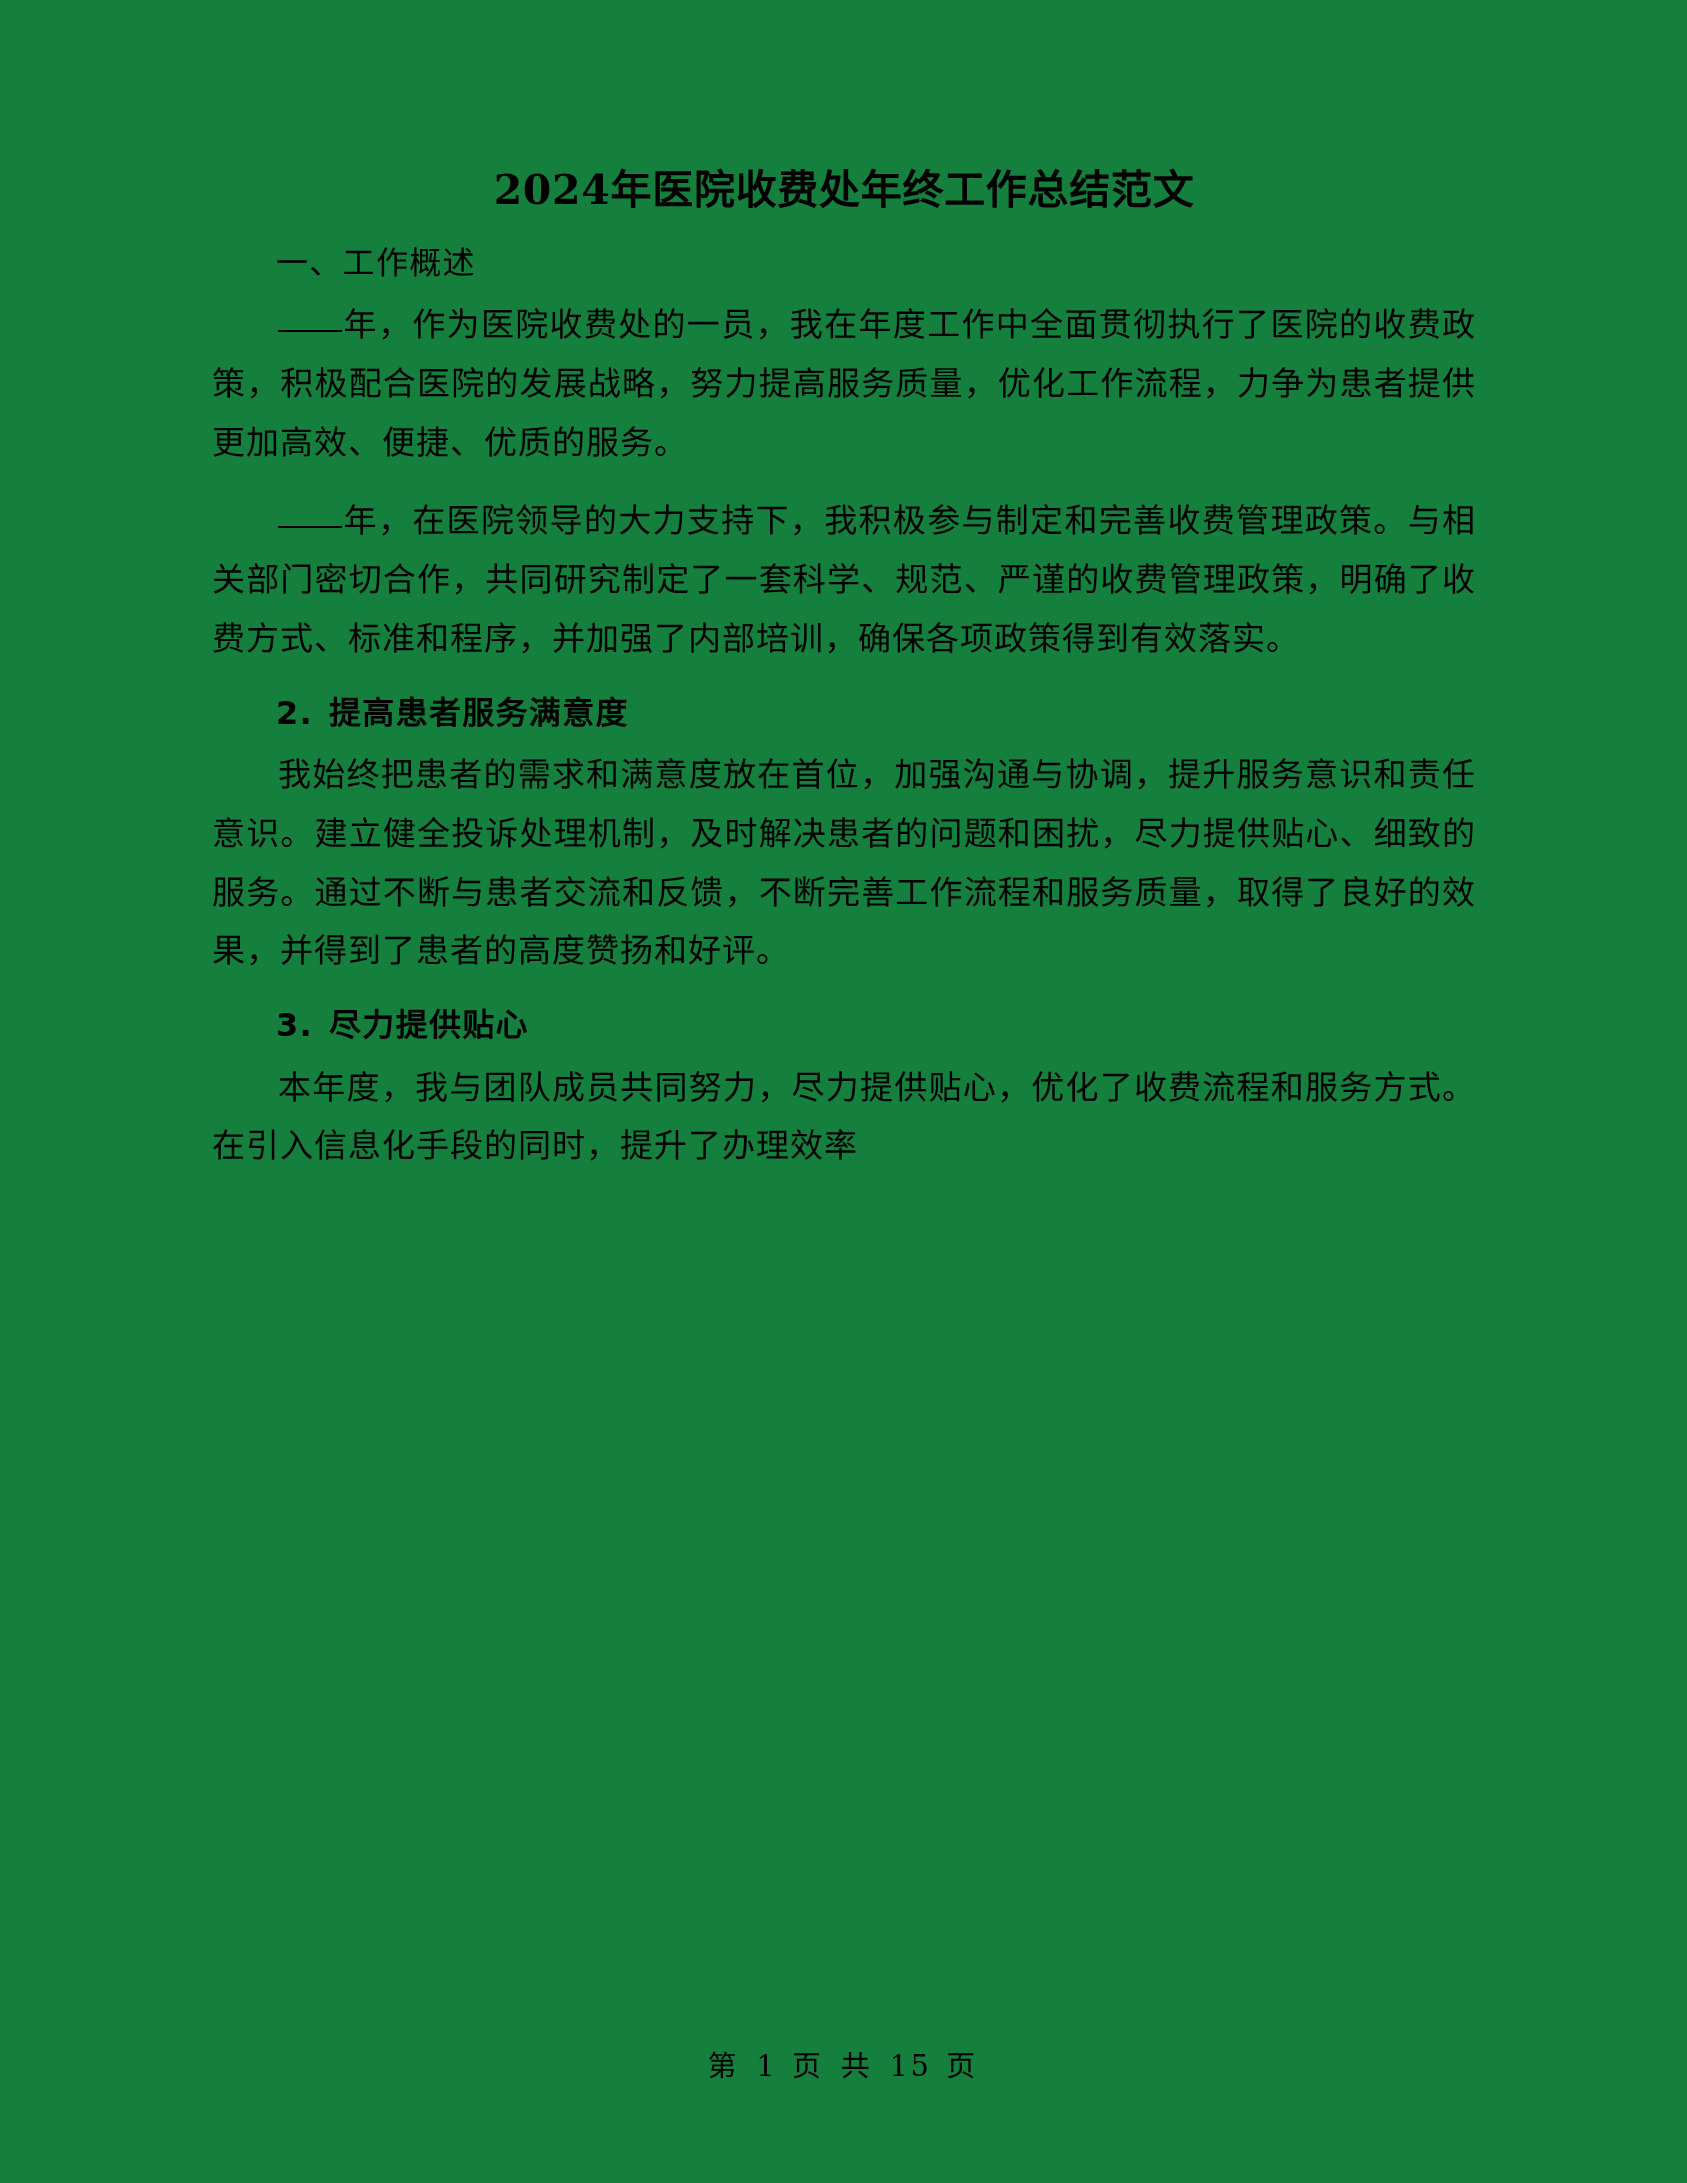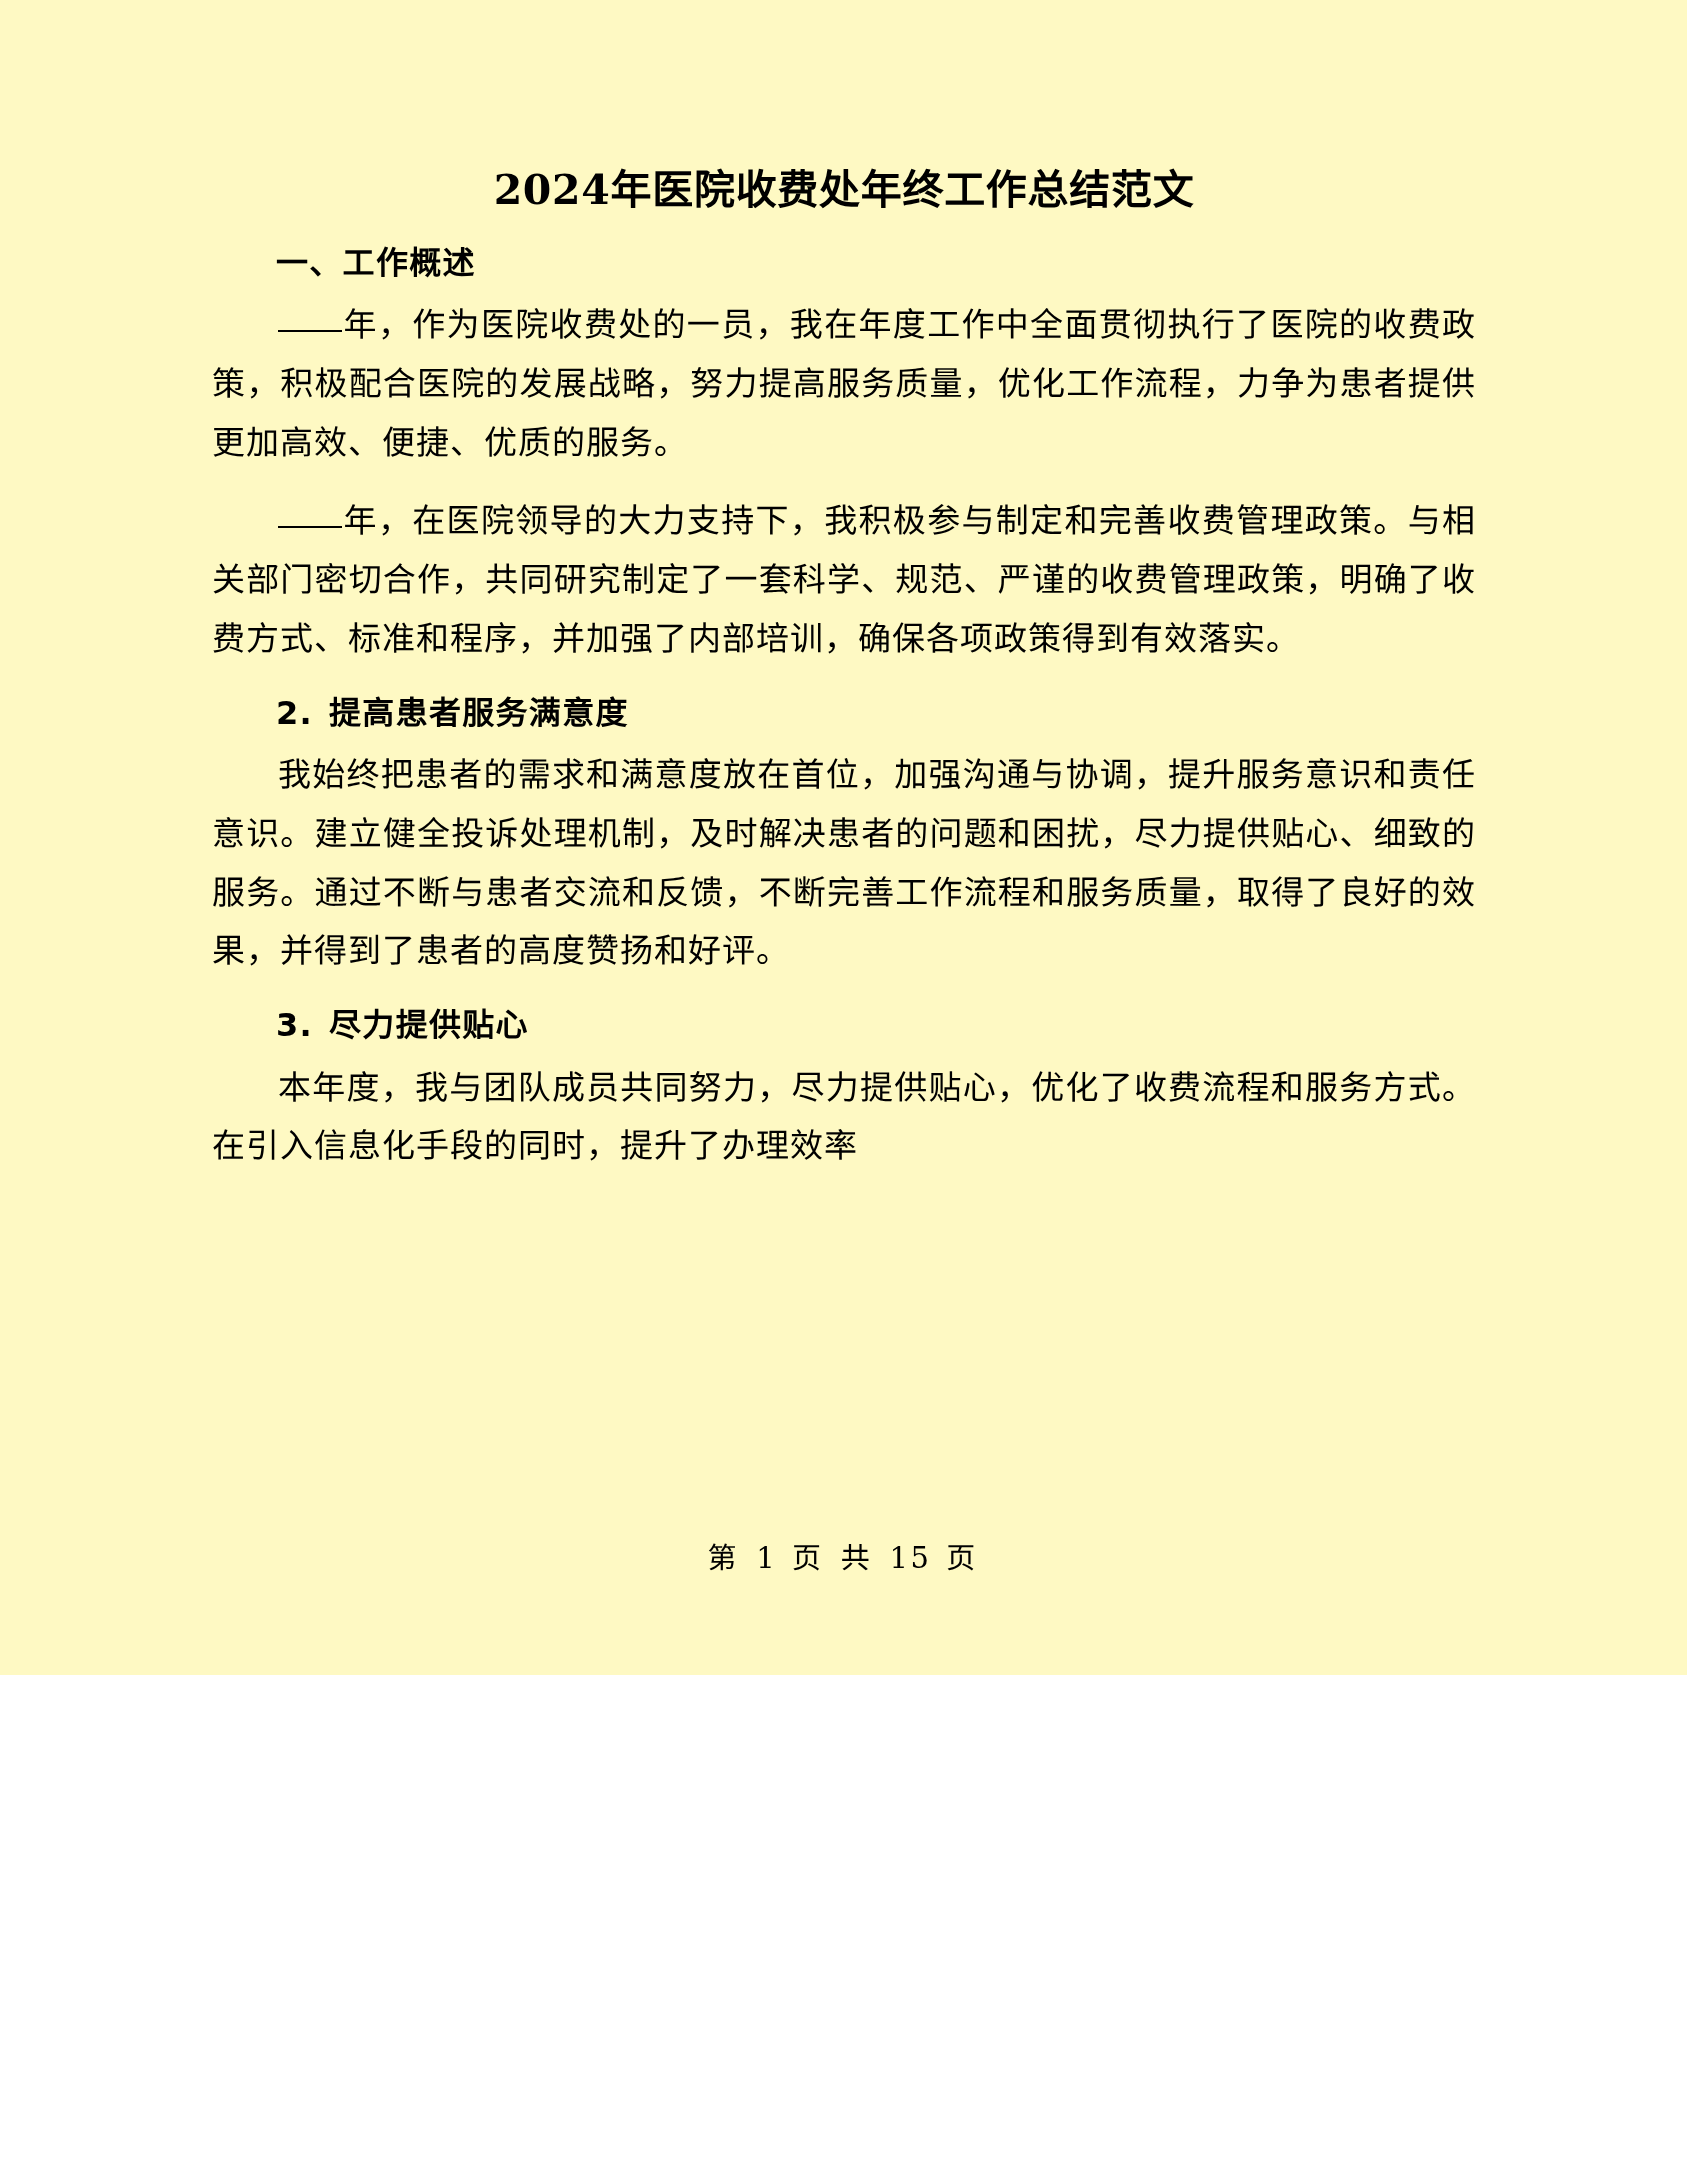--- a/index.html
+++ b/index.html
@@ -8,22 +8,22 @@
     padding: 0;
     background: #ffffff;
   }
   body {
     font-family: "Liberation Serif", "DejaVu Serif", serif;
     color: #000000;
   }
   #page {
     position: relative;
     width: 1688px;
-    height: 1675px;
-    background: #fef9c3;
+    height: 2183px;
+    background: #15803d;
     box-sizing: border-box;
     overflow: hidden;
   }
   .sheet {
     position: absolute;
     left: 0;
     top: 0;
     width: 1688px;
     height: 2183px;
     padding: 165px 212px 0 212px;
@@ -38,21 +38,21 @@
     line-height: 1.25;
     text-align: center;
     letter-spacing: 0.7px;
     margin: 0 0 22.5px 0;
     white-space: nowrap;
   }
 
   
   .h1-sec {
     font-family: "DejaVu Sans", "Liberation Sans", sans-serif;
-    font-weight: bold;
+    font-weight: normal;
     font-size: 32px;
     line-height: 1.55;
     margin: 0 0 8px 0;
     text-indent: 64px;
     letter-spacing: 1.3px;
   }
 
   
   .h2-sec {
     font-family: "DejaVu Sans", "Liberation Sans", sans-serif;

